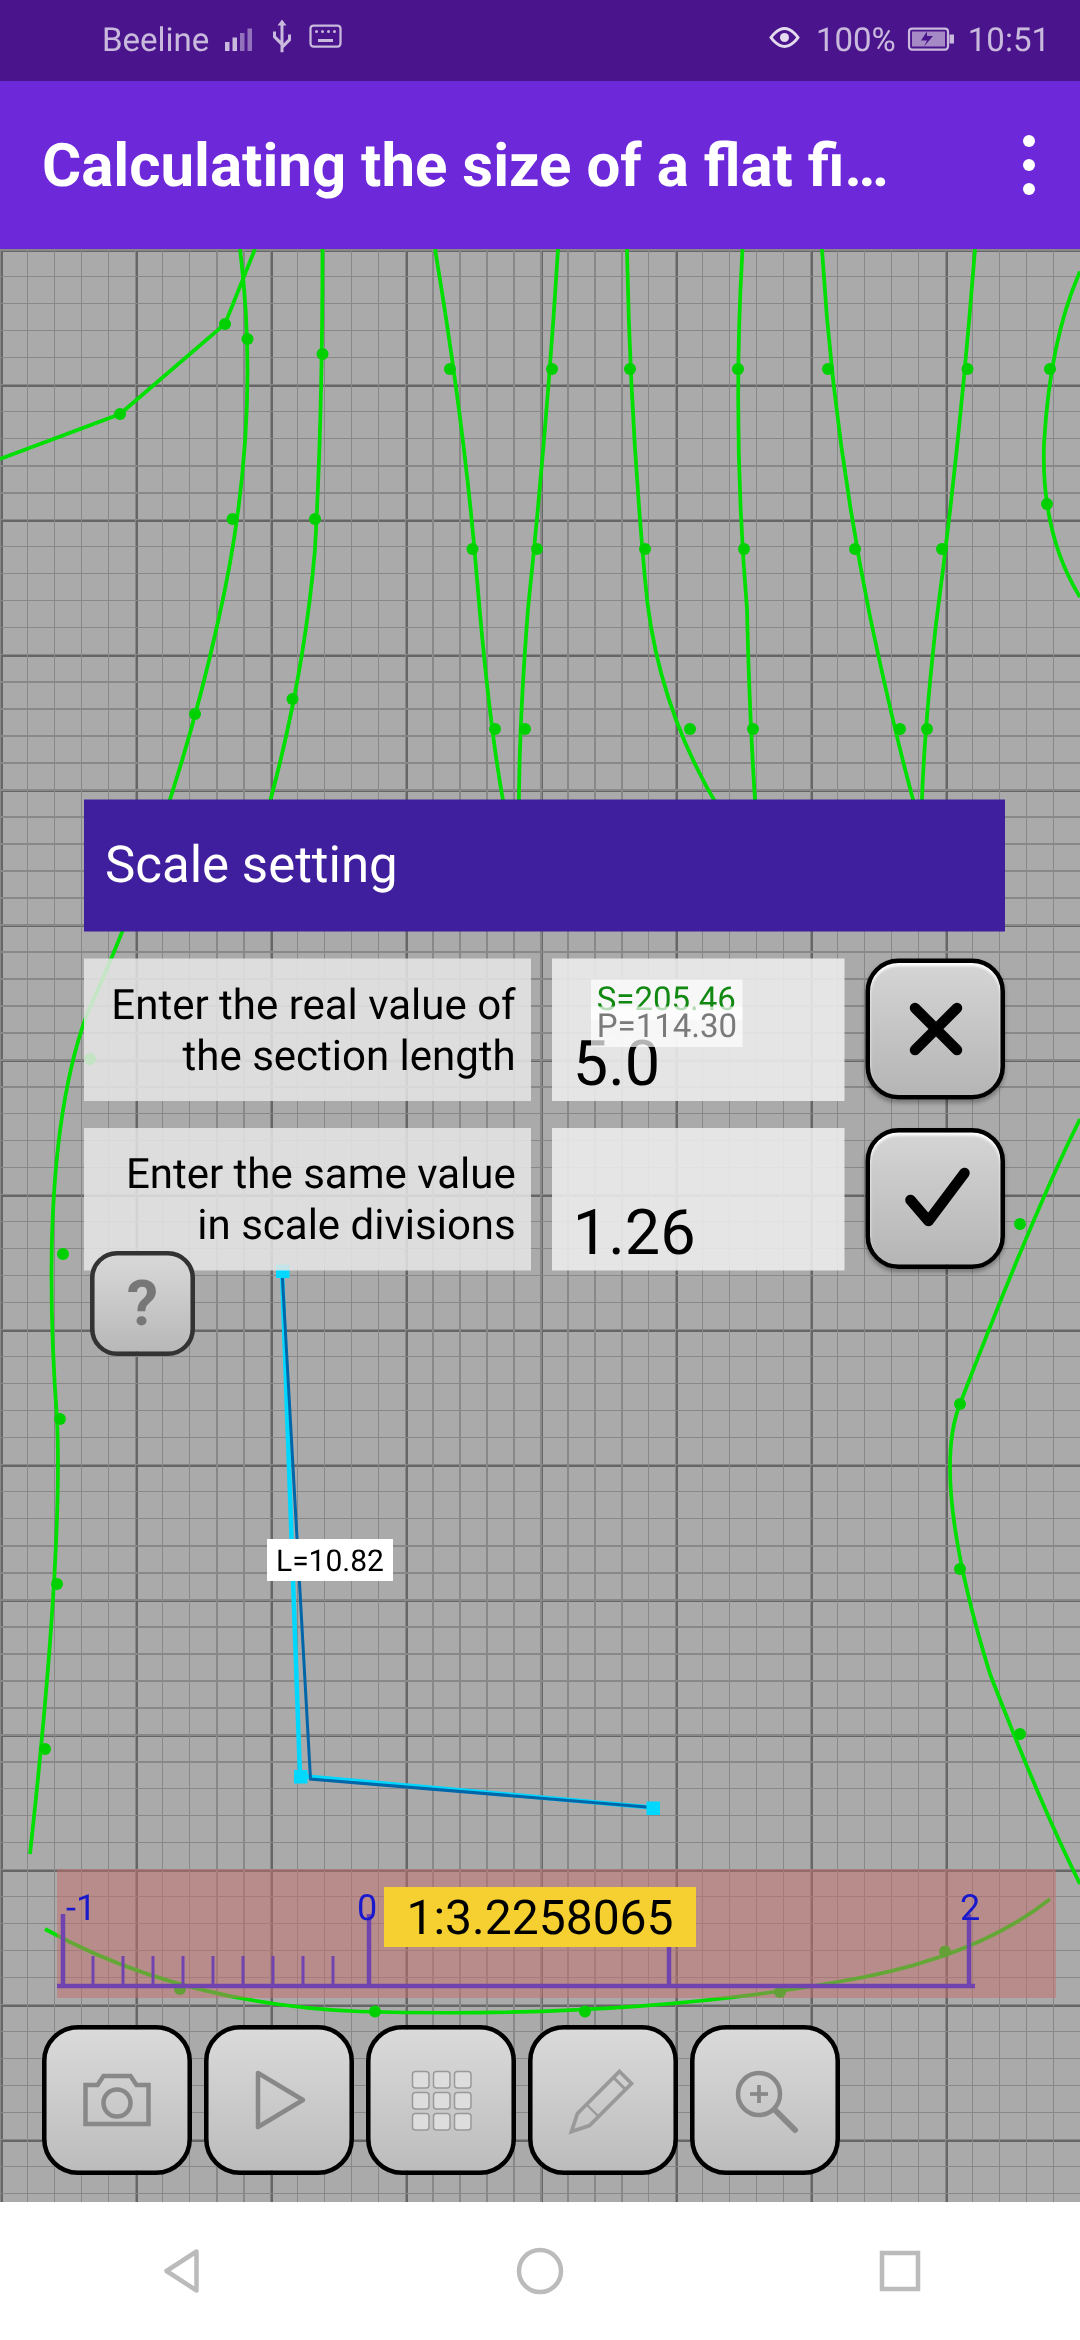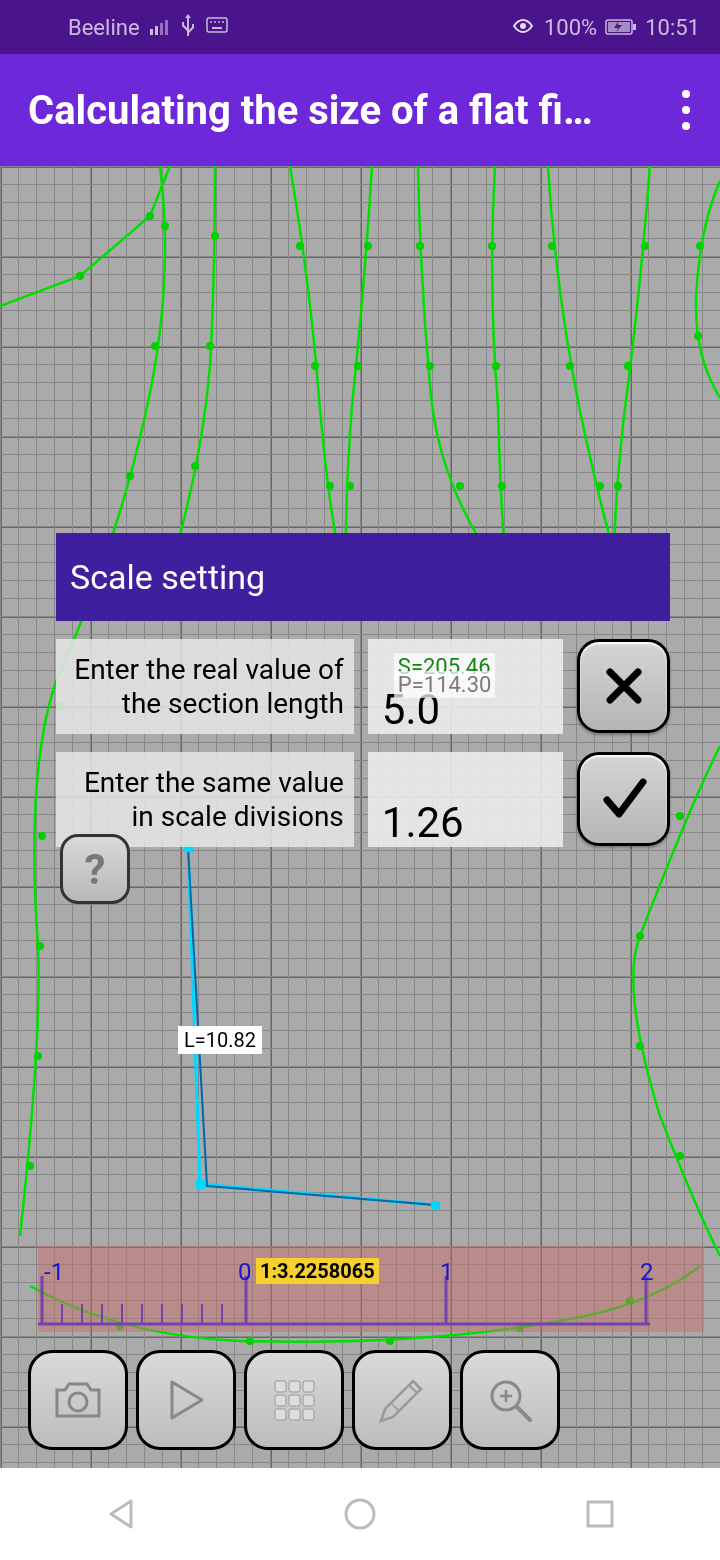--- a/index.html
+++ b/index.html
@@ -33,21 +33,21 @@
 .ov-s { top: 14px; left: 26px; color: #118811; }
 .ov-p { top: 32px; left: 26px; color: #7a7a7a; }
 
 .panel-btn { width: 94px; height: 94px; border-radius: 22px; background: linear-gradient(#d5d5d5,#b5b5b5); border: 3px solid #000; box-shadow: inset 0 2px 2px #fff, 0 2px 3px rgba(0,0,0,0.3); display: flex; align-items: center; justify-content: center; }
 
 .help-btn { position: absolute; left: 60px; top: 668px; width: 70px; height: 70px; border-radius: 18px; background: linear-gradient(#d8d8d8,#b8b8b8); border: 3px solid #333; display: flex; align-items: center; justify-content: center; font-size: 42px; color: #777; font-weight: bold; }
 
 .measure-label { position: absolute; background: #fff; color: #000; font-size: 20px; padding: 2px 6px; }
 
 .ruler-box { position: absolute; left: 38px; top: 1080px; width: 666px; height: 86px; background: rgba(200,110,110,0.5); }
-.ruler-label-bg { position: absolute; left: 256px; top: 1092px; background: #f5d030; font-size: 20px; color: #000; font-weight: bold; padding: 1px 4px; }
+.ruler-label-bg { position: absolute; left: 256px; top: 1092px; background: #f5d030; font-size: 32px; color: #000; font-weight: normal; padding: 1px 15px; }
 .ruler-num { position: absolute; top: 1092px; color: #1818cc; font-size: 24px; }
 
 .toolbar { position: absolute; left: 28px; top: 1184px; display: flex; gap: 8px; }
 .tool-btn { width: 100px; height: 100px; border-radius: 24px; background: linear-gradient(#dadada,#bcbcbc); border: 3px solid #000; display: flex; align-items: center; justify-content: center; }
 
 .nav-bar { position: absolute; bottom: 0; width: 720px; height: 92px; background: #fff; display: flex; align-items: center; justify-content: space-around; }
 .nav-btn { width: 40px; height: 40px; display: flex; align-items: center; justify-content: center; }
 </style>
 </head>
 <body>

